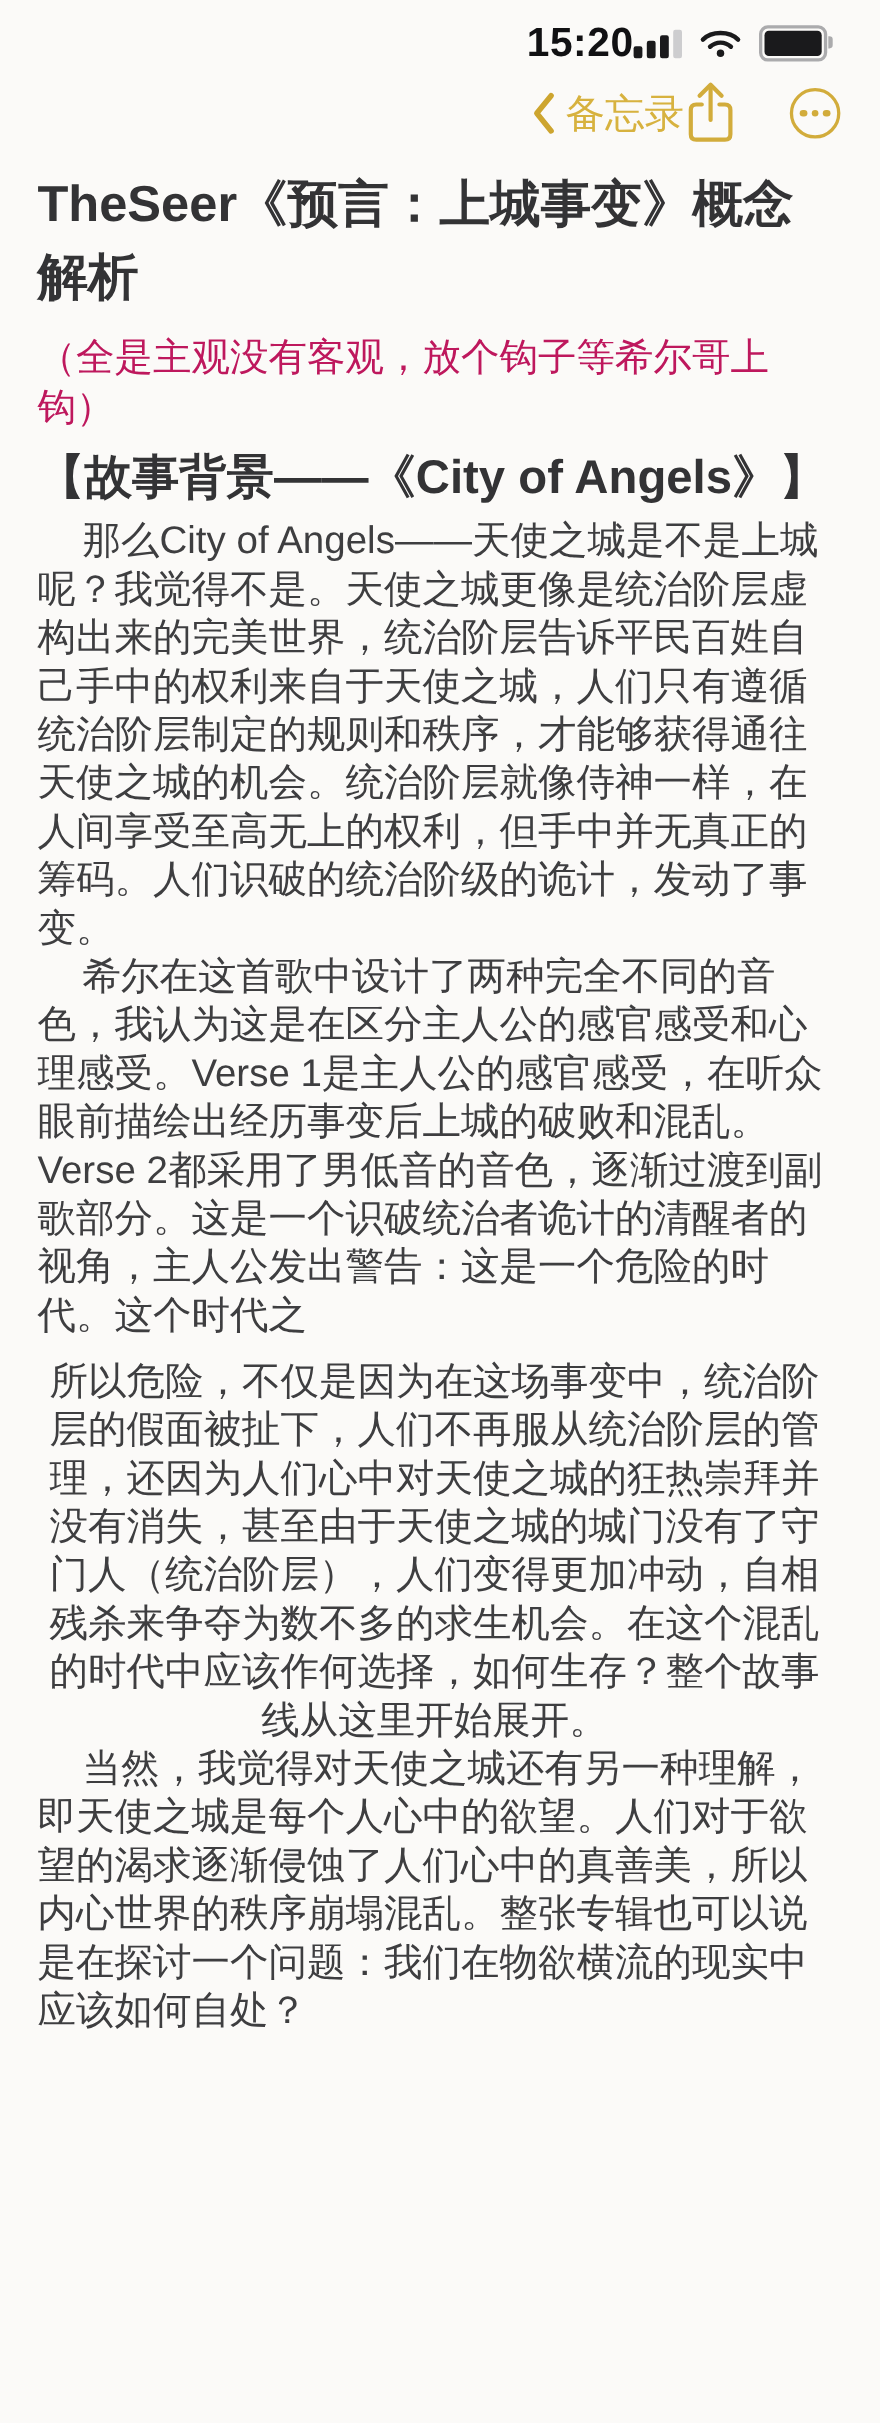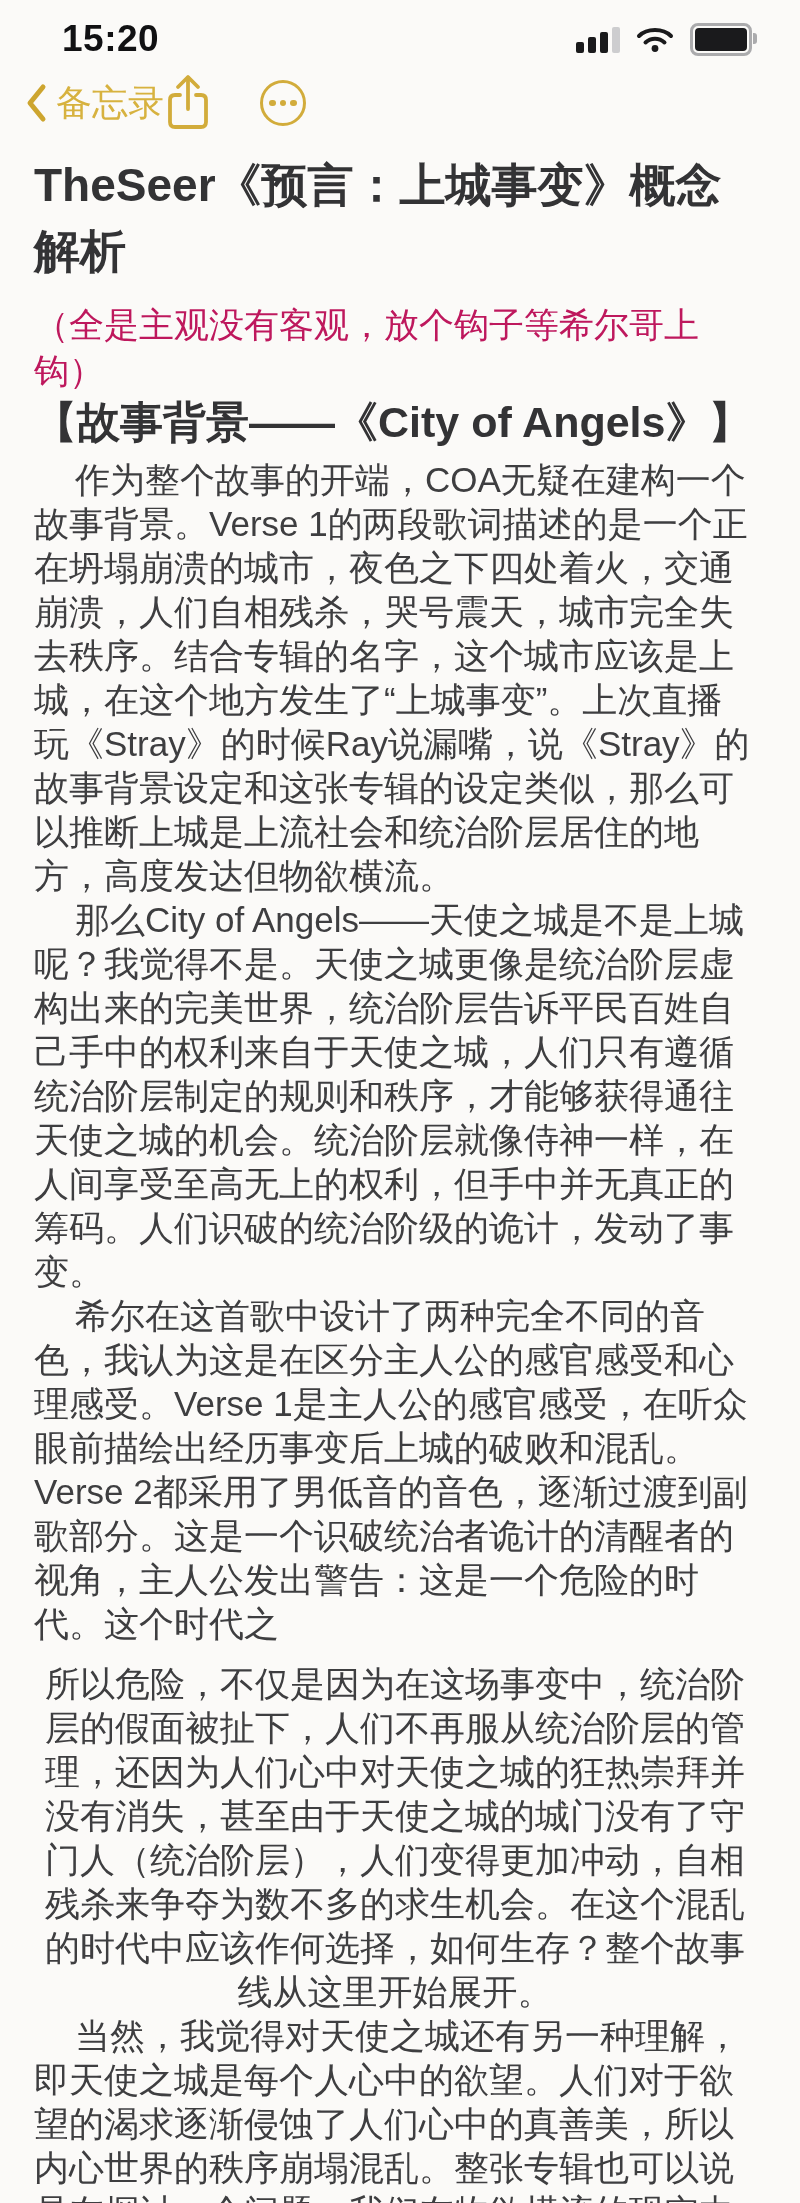--- a/index.html
+++ b/index.html
@@ -7,41 +7,41 @@
     width:800px;height:2203px;
     background:#fbfaf8;
     font-family:"Liberation Sans","DejaVu Sans",sans-serif;
     color:#3c3c3e;
     overflow:hidden;
     position:relative;
   }
   
   .status-bar{
     height:64px;
-    display:flex;align-items:center;justify-content:space-between;
-    padding:14px 48px 0 62px;
+    display:flex;align-items:center;justify-content:flex-end;
+    padding:14px 48px 0 98px;
     box-sizing:border-box;
   }
   .time{
     font-size:37px;font-weight:700;color:#111113;letter-spacing:.5px;
   }
   .status-icons{display:flex;align-items:center;gap:16px;}
   .cell-bars{display:flex;align-items:flex-end;gap:4px;height:27px;}
   .cell-bars span{width:8px;border-radius:2px;background:#1a1a1c;display:block;}
   .cell-bars span:nth-child(1){height:11px;}
   .cell-bars span:nth-child(2){height:16px;}
   .cell-bars span:nth-child(3){height:21px;}
   .cell-bars span:nth-child(4){height:26px;background:#cdcdcf;}
   .battery{position:relative;width:56px;height:27px;border:3px solid #ababad;border-radius:8px;}
   .battery .level{position:absolute;top:2px;left:2px;right:2px;bottom:2px;background:#1a1a1c;border-radius:4px;}
   .battery .nub{position:absolute;right:-8px;top:7px;width:4px;height:11px;background:#ababad;border-radius:0 3px 3px 0;}
   
   .nav-bar{
     height:66px;
-    display:flex;align-items:center;justify-content:flex-start;
+    display:flex;align-items:center;justify-content:flex-end;
     padding:12px 36px 0 24px;
     box-sizing:border-box;
   }
   .back-button{display:flex;align-items:center;gap:8px;cursor:pointer;}
   .back-label{font-size:36px;color:#d7b23f;}
   .nav-actions{display:flex;align-items:center;gap:48px;}
   .ellipsis-circle{
     width:46px;height:46px;border:3.5px solid #d2ac3b;border-radius:50%;
     display:flex;align-items:center;justify-content:center;gap:4px;box-sizing:border-box;
   }
@@ -51,21 +51,21 @@
   h1{
     margin:16px 0 6px 0;
     font-size:46px;line-height:66px;font-weight:700;color:#333335;
     max-width:722px;letter-spacing:0;
   }
   .subtitle{
     margin:18px 0 0 0;
     font-size:35px;line-height:46px;color:#be185d;
   }
   h2{
-    margin:0 0 8px 0;
+    margin:12px 0 8px 0;
     font-size:43px;line-height:56px;font-weight:700;color:#333335;
   }
   p{
     margin:0;max-width:722px;
     font-size:35px;line-height:44px;color:#3e3e40;
   }
   p.indent{text-indent:41px;}
   p.gap{margin-top:16px;text-align:center;}
 </style>
 </head>
@@ -118,18 +118,17 @@
         <i></i>
         <i></i>
     </span>
   </div>
 </div>
 
 <div class="note">
   <h1>TheSeer《预言：上城事变》概念解析</h1>
   <div class="subtitle">（全是主观没有客观，放个钩子等希尔哥上钩）</div>
   <h2>【故事背景——《City of Angels》】</h2>
-  <p class="indent">作为整个故事的开端，COA无疑在建构一个故事背景。Verse 1的两段歌词描述的是一个正在坍塌崩溃的城市，夜色之下四处着火，交通崩溃，人们自相残杀，哭号震天，城市完全失去秩序。结合专辑的名字，这个城市应该是上城，在这个地方发生了“上城事变”。上次直播玩《Stray》的时候Ray说漏嘴，说《Stray》的故事背景设定和这张专辑的设定类似，那么可以推断上城是上流社会和统治阶层居住的地方，高度发达但物欲横流。</p>
   <p class="indent">那么City of Angels——天使之城是不是上城呢？我觉得不是。天使之城更像是统治阶层虚构出来的完美世界，统治阶层告诉平民百姓自己手中的权利来自于天使之城，人们只有遵循统治阶层制定的规则和秩序，才能够获得通往天使之城的机会。统治阶层就像侍神一样，在人间享受至高无上的权利，但手中并无真正的筹码。人们识破的统治阶级的诡计，发动了事变。</p>
   <p class="indent">希尔在这首歌中设计了两种完全不同的音色，我认为这是在区分主人公的感官感受和心理感受。Verse 1是主人公的感官感受，在听众眼前描绘出经历事变后上城的破败和混乱。Verse 2都采用了男低音的音色，逐渐过渡到副歌部分。这是一个识破统治者诡计的清醒者的视角，主人公发出警告：这是一个危险的时代。这个时代之</p>
   <p class="gap">所以危险，不仅是因为在这场事变中，统治阶层的假面被扯下，人们不再服从统治阶层的管理，还因为人们心中对天使之城的狂热崇拜并没有消失，甚至由于天使之城的城门没有了守门人（统治阶层），人们变得更加冲动，自相残杀来争夺为数不多的求生机会。在这个混乱的时代中应该作何选择，如何生存？整个故事线从这里开始展开。</p>
   <p class="indent">当然，我觉得对天使之城还有另一种理解，即天使之城是每个人心中的欲望。人们对于欲望的渴求逐渐侵蚀了人们心中的真善美，所以内心世界的秩序崩塌混乱。整张专辑也可以说是在探讨一个问题：我们在物欲横流的现实中应该如何自处？</p>
 </div>
 
 </body></html>

